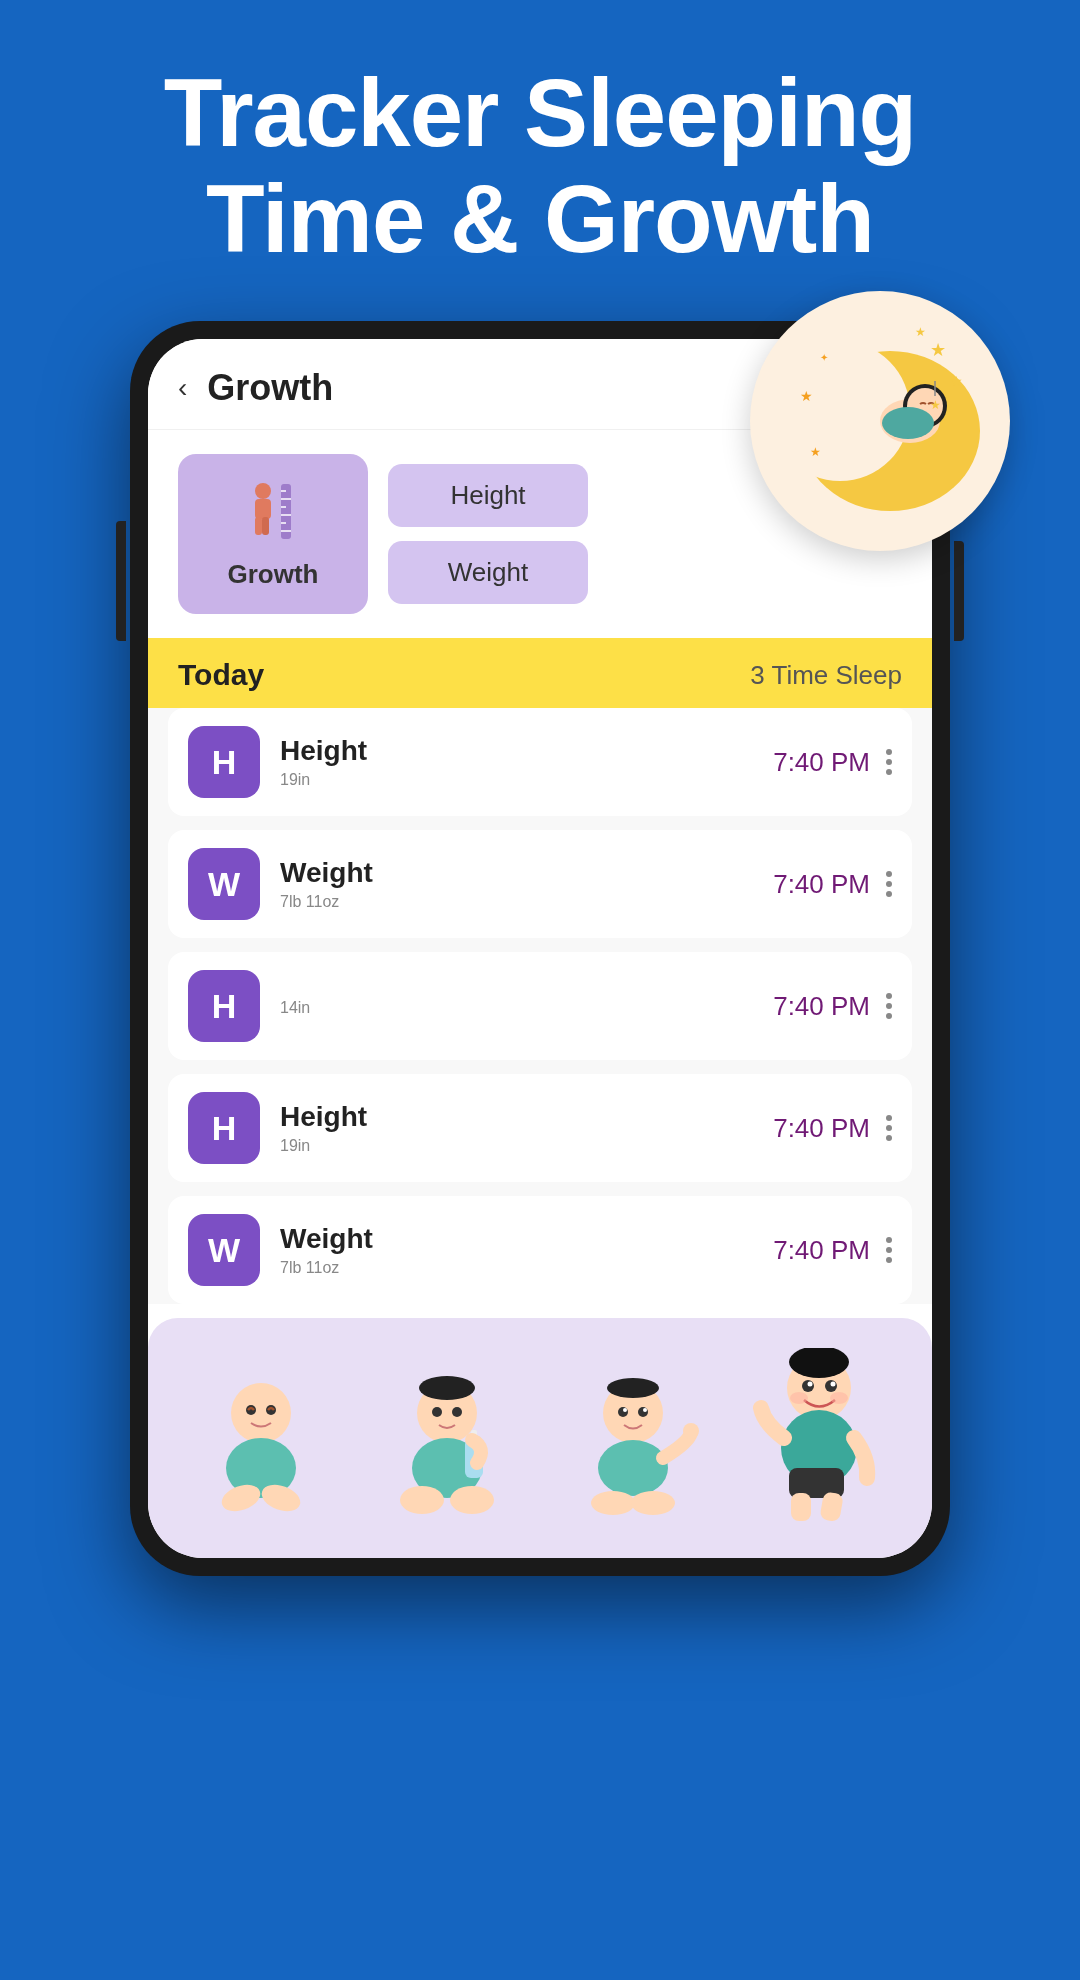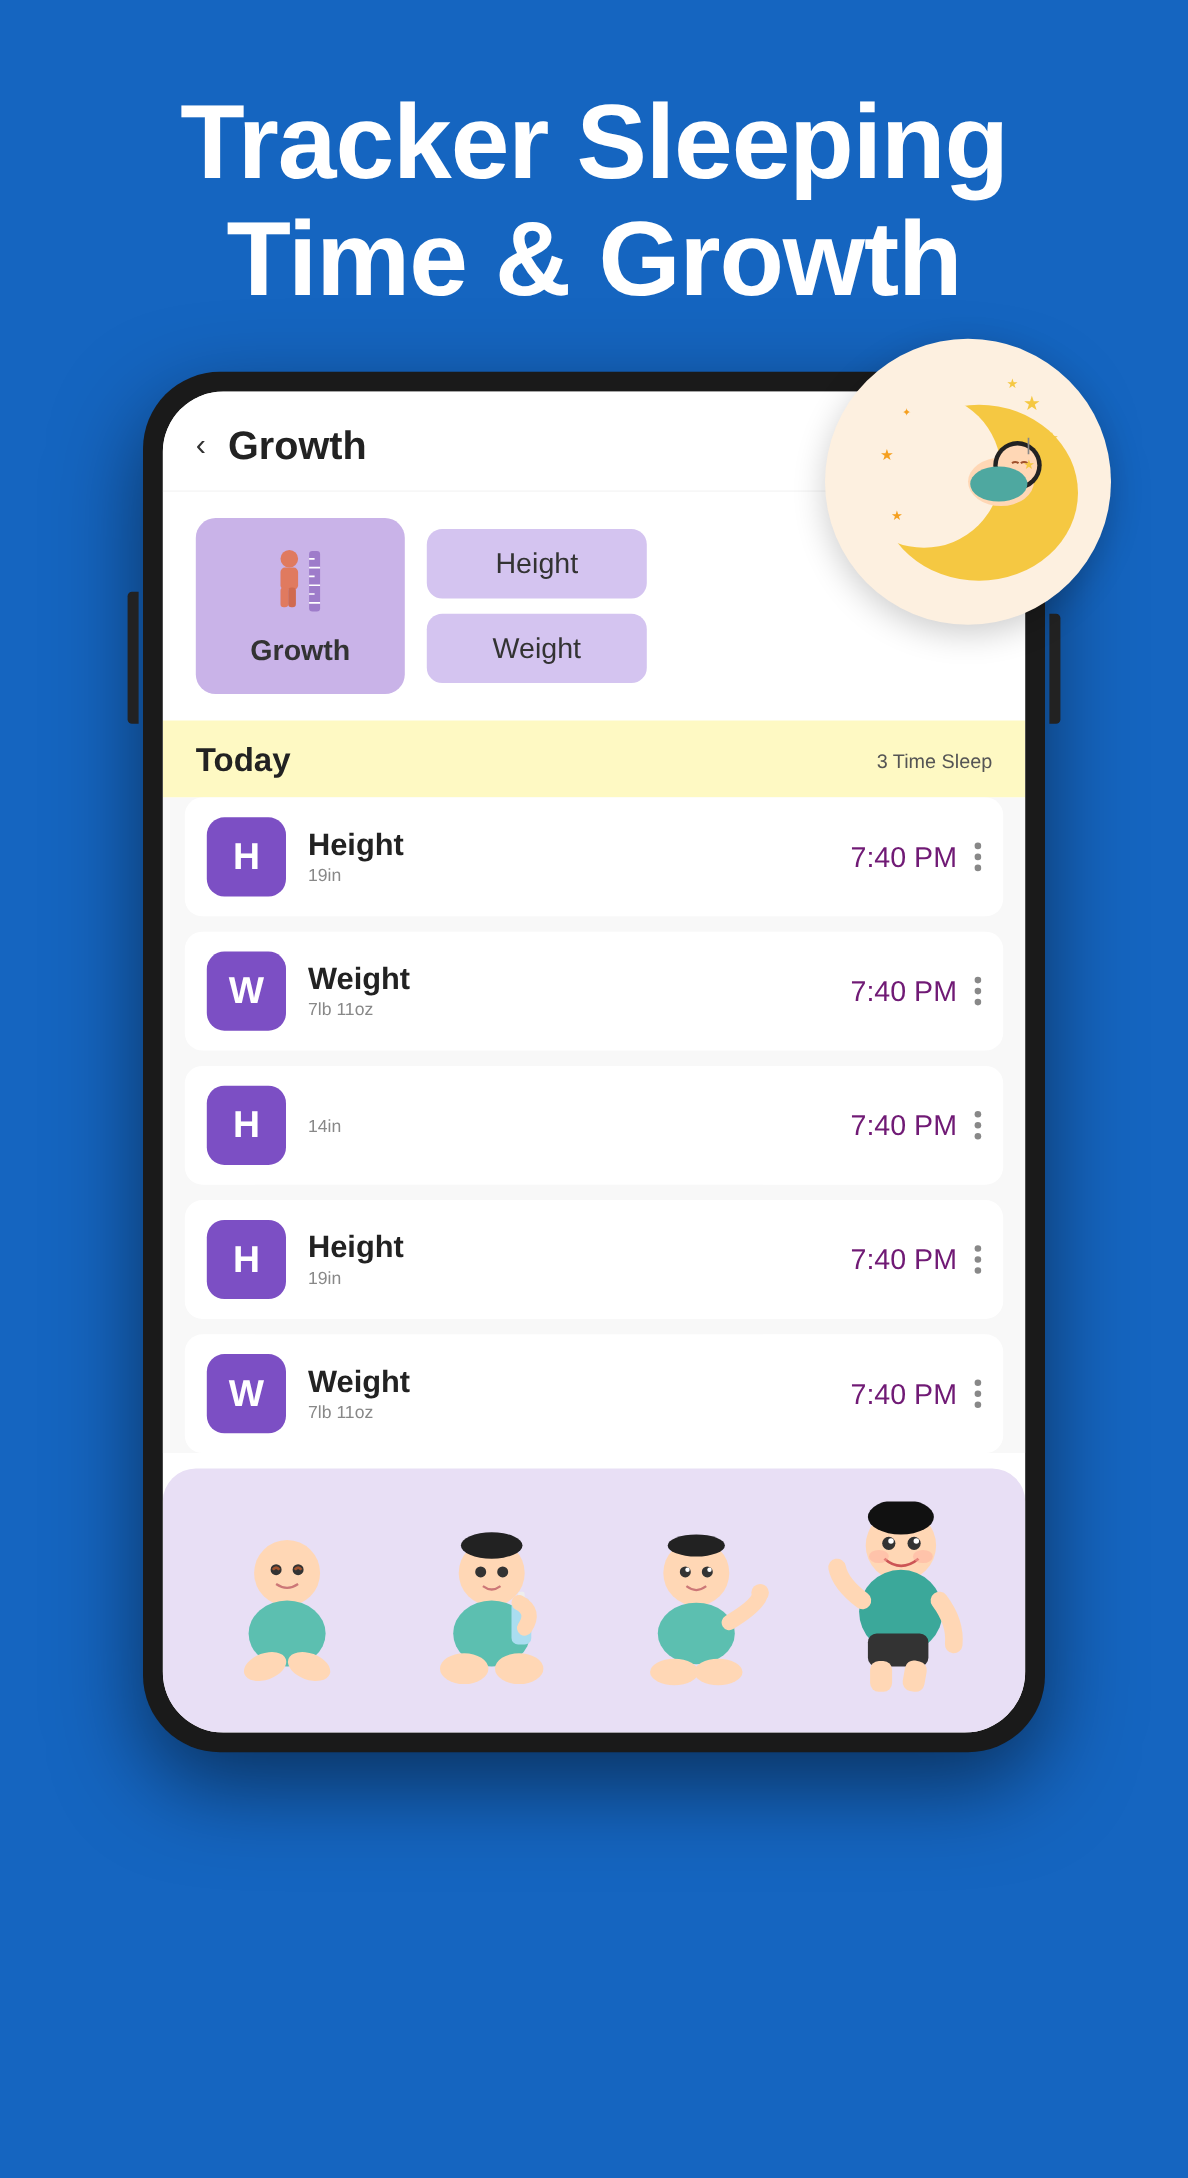--- a/index.html
+++ b/index.html
@@ -7,21 +7,21 @@
       width: 1080px;
       height: 1980px;
       background-color: #1565C0;
       font-family: 'Segoe UI', Arial, sans-serif;
       overflow: hidden;
       position: relative;
     }
 
     .hero-title {
       text-align: center;
-      padding: 77px 60px 30px;
+      padding: 60px 60px 30px;
       color: white;
       font-size: 96px;
       font-weight: 900;
       line-height: 1.1;
       letter-spacing: -1px;
     }
 
     .phone-container {
       position: relative;
       width: 820px;
@@ -148,31 +148,31 @@
       color: #333;
       cursor: pointer;
       min-width: 200px;
     }
 
     .today-section {
       display: flex;
       justify-content: space-between;
       align-items: center;
       padding: 20px 30px 16px;
-      background: #fef9c3;
+      background: #fde047;
     }
 
     .today-label {
       font-size: 30px;
       font-weight: 600;
       color: #222;
     }
 
     .sleep-count {
-      font-size: 18px;
+      font-size: 26px;
       color: #555;
       font-weight: 500;
     }
 
     .list-container {
       background: #f8f8f8;
       padding: 0 20px;
     }
 
     .list-item {

